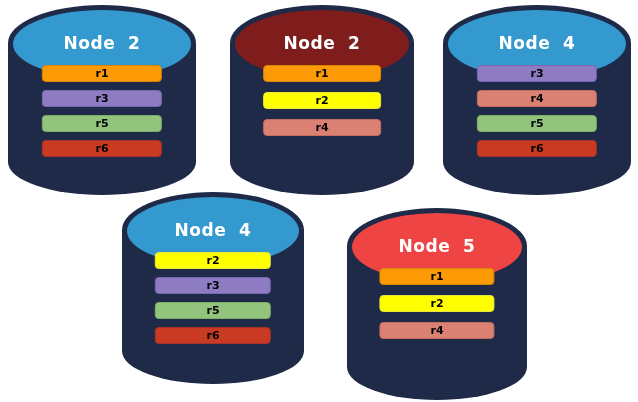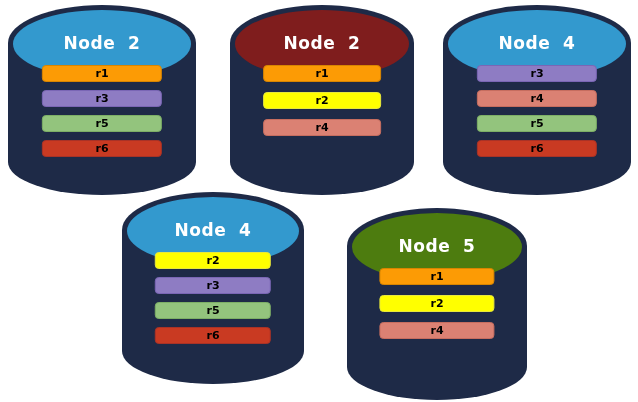--- a/index.html
+++ b/index.html
@@ -141,21 +141,21 @@
     </div>
 
     <div class="bar" style="background: rgb(201, 58, 34); border-color: rgb(169, 50, 38); color: rgb(0, 0, 0);">
       <span>r6</span>
     </div>
   </div>
     </div>
 
     <div class="cyl pos-4">
       <div class="cyl-body" style="background: rgb(30, 42, 71);"></div>
-      <div class="cyl-top" style="background: #4d7c0f;">
+      <div class="cyl-top" style="background: #ef4444;">
         <span class="node-title" style="color: rgb(255, 255, 255);">Node  5</span>
       </div>
       <div class="bars count-3">
     <div class="bar" style="background: rgb(252, 155, 5); border-color: rgb(216, 133, 0); color: rgb(0, 0, 0);">
       <span>r1</span>
     </div>
 
     <div class="bar" style="background: rgb(255, 255, 0); border-color: rgb(232, 232, 60); color: rgb(0, 0, 0);">
       <span>r2</span>
     </div>

